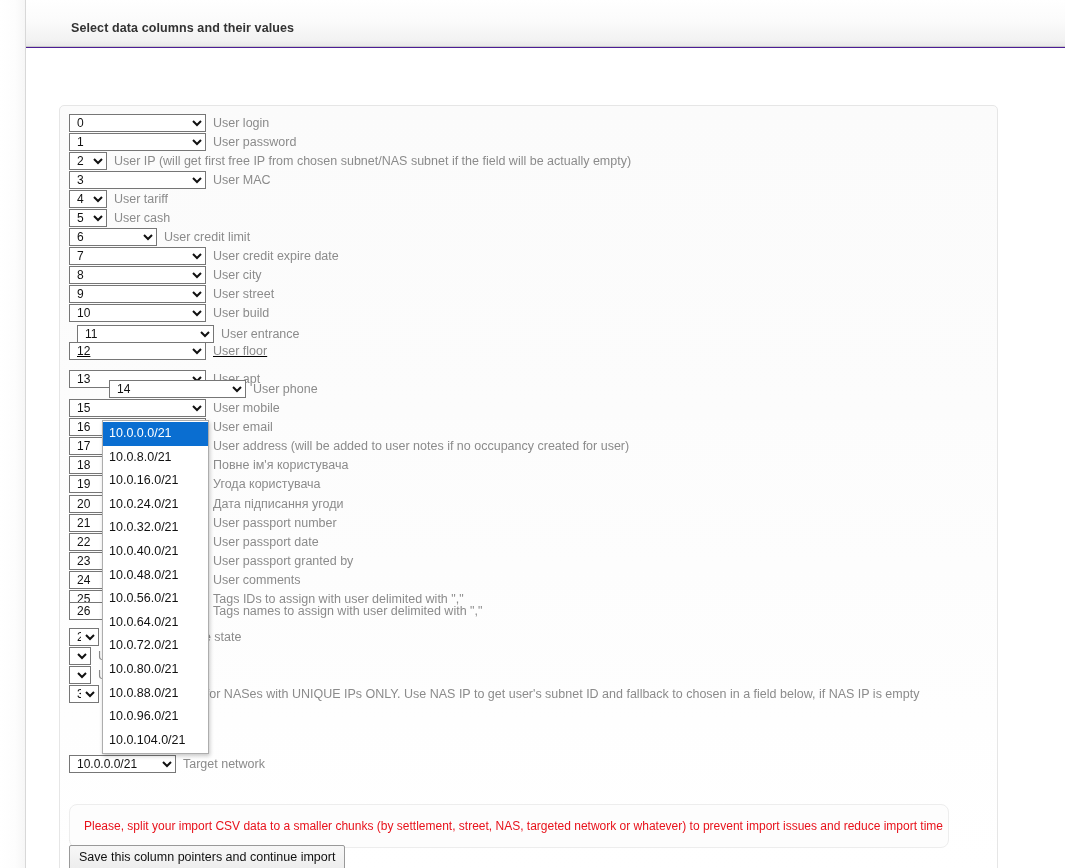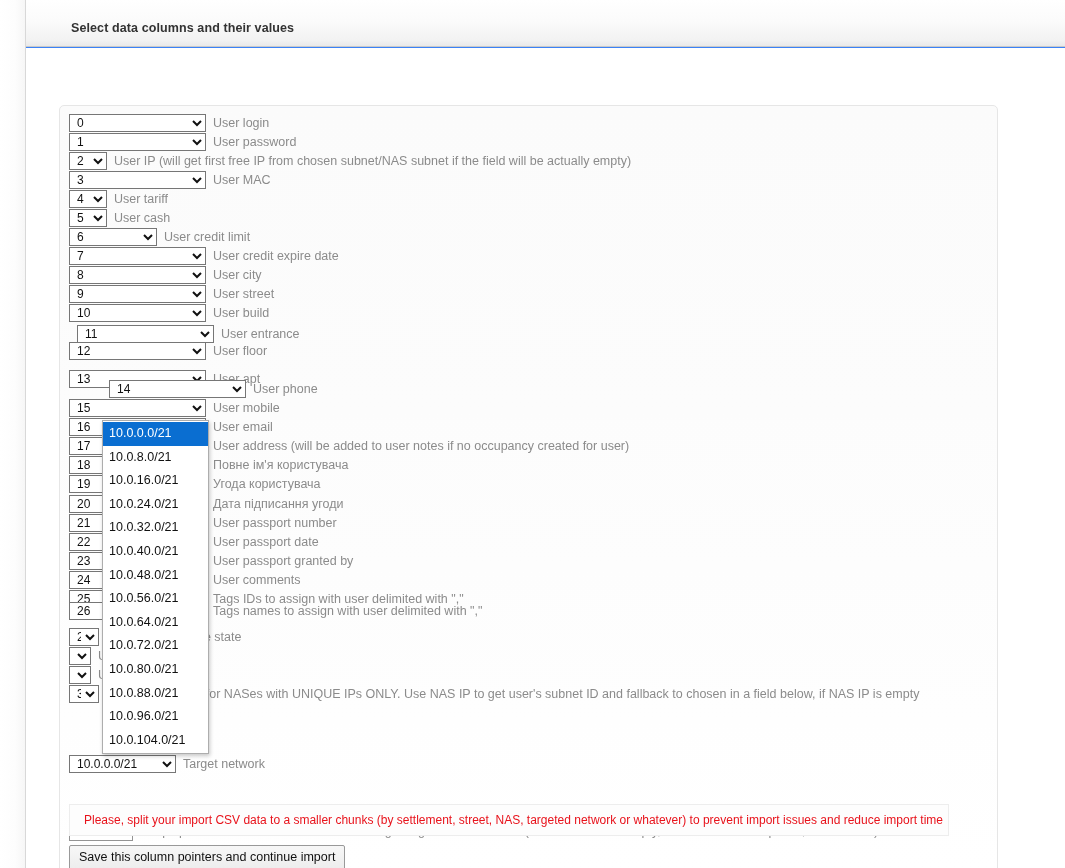--- a/index.html
+++ b/index.html
@@ -8,21 +8,21 @@
     width: 1065px; height: 868px;
     background: #ffffff;
     font-family: "Liberation Sans", sans-serif;
     overflow: hidden;
   }
 
   #root {
     position: relative;
     width: 1065px;
     height: 868px;
-    background: #3b82f6;
+    background: #4c1d95;
   }
 
   
   .frame-left-edge {
     position: absolute;
     left: 25px; top: 0; width: 1px; height: 868px;
     background: #d8d8d8;
   }
   .frame-left-gutter {
     position: absolute;
@@ -140,23 +140,23 @@
     padding: 0 3px;
     border: 1px solid #949494;
     background: #ffffff;
     border-radius: 0;
   }
 
   
   .warning-box {
     position: absolute;
     left: 9px; top: 698px;
-    width: 880px; height: 32px;
+    width: 880px; height: 44px;
     border: 1px solid #ededed;
-    border-radius: 0;
+    border-radius: 8px;
     background: #fdfdfd;
     display: flex;
     align-items: center;
   }
   .warning-text {
     margin-left: 14px;
     font-size: 12px;
     color: #e8121b;
     white-space: nowrap;
   }
@@ -234,21 +234,21 @@
             <span class="row-label">User street</span>
           </div>
           <div class="row" style="top: 197.5px;">
             <select class="col-select w-wide"><option>10</option></select>
             <span class="row-label">User build</span>
           </div>
           <div class="row" style="top: 218px; margin-left: 8px;">
             <select class="col-select w-wide"><option>11</option></select>
             <span class="row-label">User entrance</span>
           </div>
-          <div class="row" style="top: 235.6px;">
+          <div class="row" style="top: 235.6px; text-decoration: underline;">
             <select class="col-select w-wide"><option>12</option></select>
             <span class="row-label">User floor</span>
           </div>
           <div class="row" style="top: 251px; margin-top: 12px;">
             <select class="col-select w-wide"><option>13</option></select>
             <span class="row-label">User apt</span>
           </div>
           <div class="row" style="top: 273.7px; margin-left: 40px;">
             <select class="col-select w-wide"><option>14</option></select>
             <span class="row-label">User phone</span>

